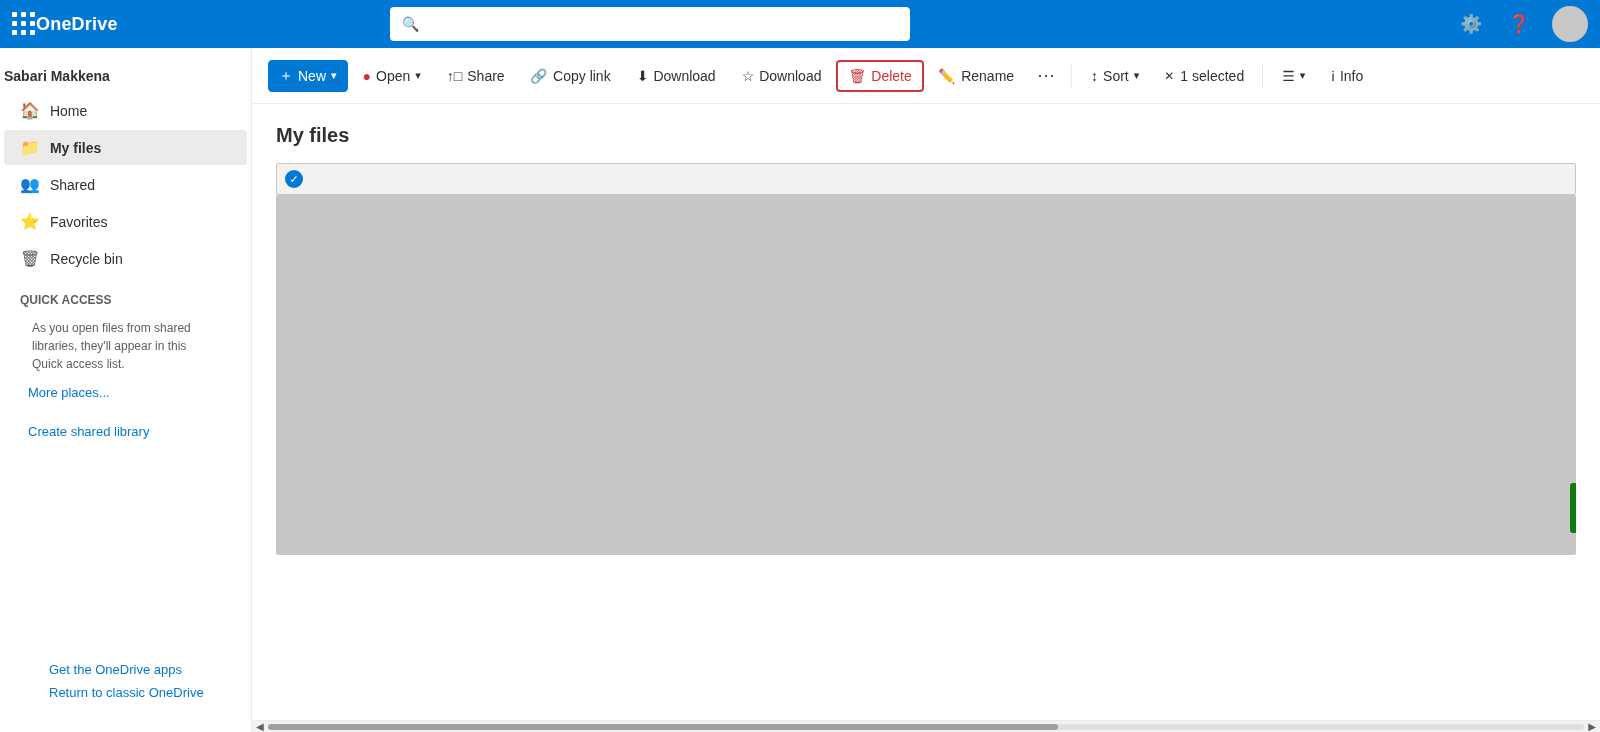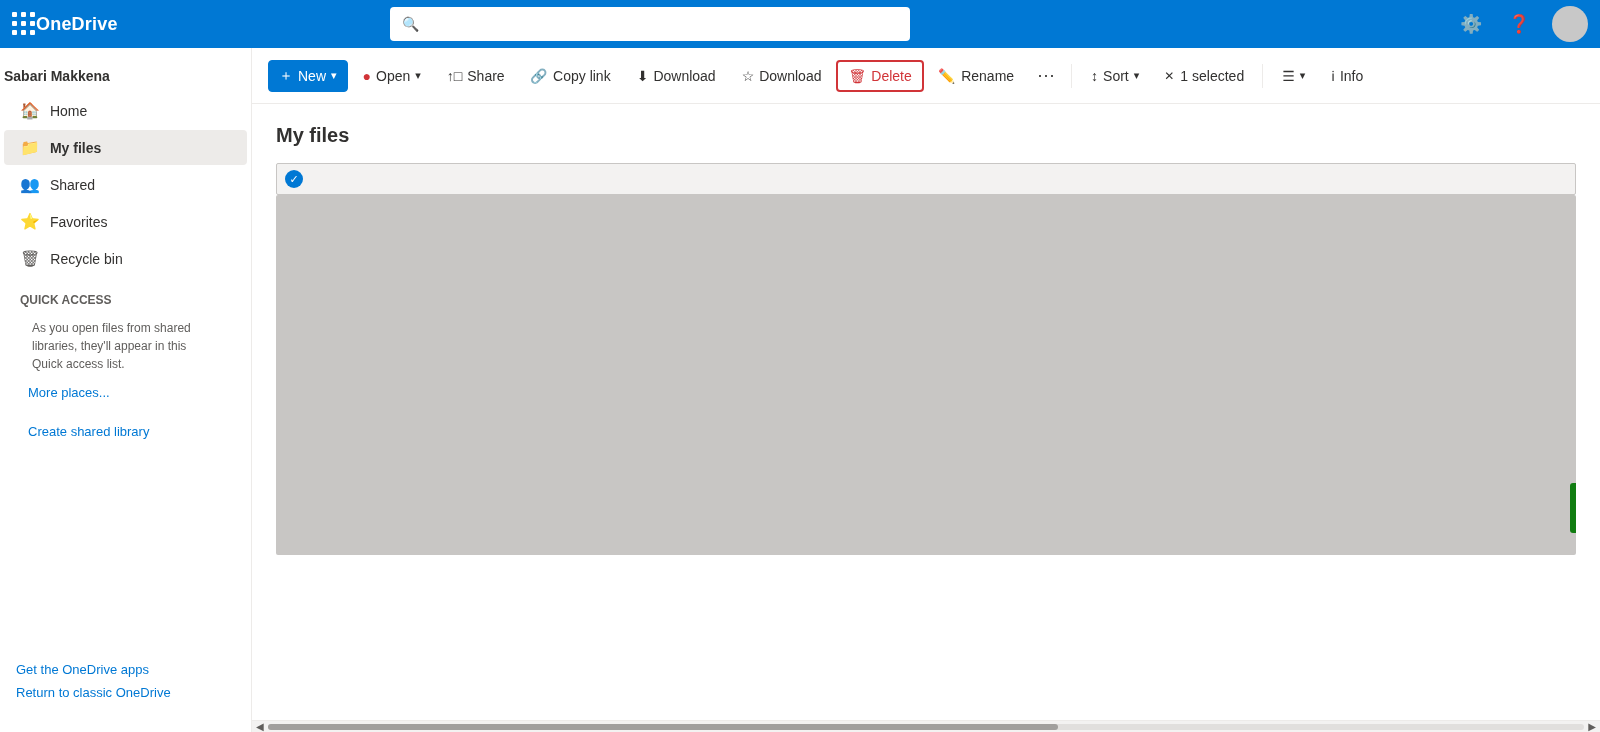--- a/index.html
+++ b/index.html
@@ -143,20 +143,21 @@
       margin-top: auto;
       padding: 16px;
     }
     .sidebar-bottom a {
       display: block;
       color: #0078d4;
       font-size: 13px;
       text-decoration: none;
       margin-bottom: 8px;
       cursor: pointer;
+      margin-left: 33px;
     }
 
     
     .content-area {
       flex: 1;
       display: flex;
       flex-direction: column;
       overflow: hidden;
       background: #fff;
     }

